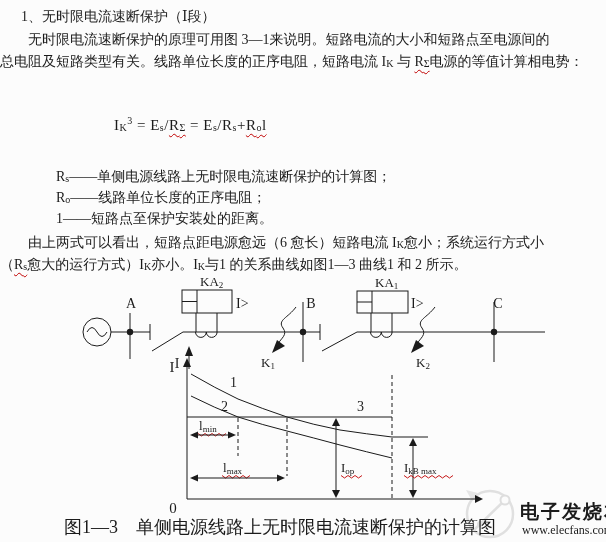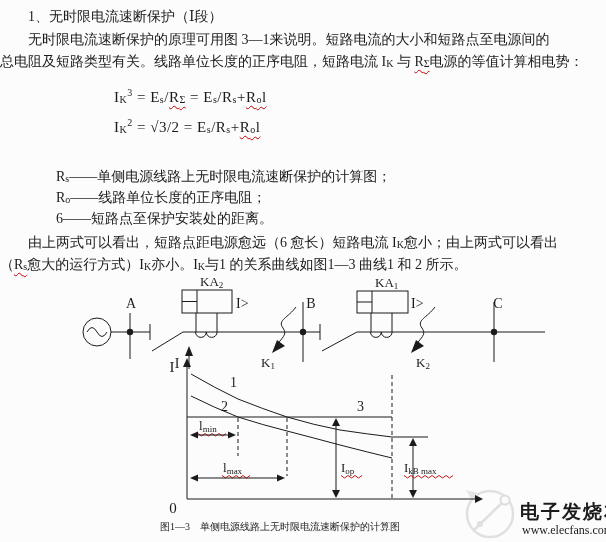--- a/index.html
+++ b/index.html
@@ -1,68 +1,67 @@
 <!DOCTYPE html>
 <html><head>
 <meta charset="utf-8">
 <style>
   html,body{margin:0;padding:0;background:#ffffff;}
   .page{
     position:relative;width:606px;height:542px;background:#fcfcfc;overflow:hidden;
     font-family:"Liberation Serif","DejaVu Serif",serif;color:#1b1b1b;
   }
   .t{position:absolute;font-size:14px;line-height:20px;white-space:nowrap;}
-  .formula{font-size:15px;letter-spacing:0.5px;}
+  .formula{font-size:15px;letter-spacing:0.5px;margin-top:28px;}
   .sub{font-size:10px;vertical-align:-1px;}
   .sup{font-size:10px;vertical-align:6px;}
   .wavy{
     text-decoration-line:underline;text-decoration-style:wavy;
     text-decoration-color:#c00000;text-decoration-thickness:1px;
     text-underline-offset:3px;text-decoration-skip-ink:none;
   }
   svg{position:absolute;left:0;}
   svg text{font-family:"Liberation Serif","DejaVu Serif",serif;fill:#1b1b1b;}
   .f15{font-size:15px}.f14{font-size:14px}.f13{font-size:13px}.f9{font-size:9px}
   .ink{stroke:#1b1b1b;stroke-width:1;fill:none;}
   .inkfill{fill:#1b1b1b;stroke:none;}
   .dash{stroke:#1b1b1b;stroke-width:1;fill:none;stroke-dasharray:4 3;}
   .sq{stroke:#c00000;stroke-width:0.9;fill:none;}
   .wmtext{font-weight:bold;letter-spacing:2px;}
-  .caption{font-size:10px;}
+  .caption{font-size:18px;}
 </style>
 </head>
 <body>
 
 <div class="page">
 
   <svg style="top:480px;left:458px;z-index:0" width="148" height="62" viewBox="0 0 148 62">
     <g>
       <circle cx="32" cy="34" r="23" stroke="#e0e0e0" stroke-width="2.5" fill="none"></circle>
       <line x1="16" y1="50" x2="47" y2="20" stroke="#e0e0e0" stroke-width="2.5"></line>
       <circle cx="47" cy="20" r="4.5" stroke="#dedede" stroke-width="2" fill="#fcfcfc"></circle>
       <circle cx="22" cy="44" r="3" fill="#e0e0e0"></circle>
       <path d="M8 10 l12 3 -7 6 z" fill="#e6e6e6"></path>
     </g>
     <text x="62" y="38" font-size="19" fill="#e2e2e2" class="wmtext">电子发烧友</text>
     <text x="64" y="54" font-size="12" fill="#e5e5e5">www.elecfans.com</text>
   </svg>
 
-  <div class="t" style="left:28px;top:7px;z-index:1">1、无时限电流速断保护（Ⅰ段）</div>
+  <div class="t" style="left:21px;top:7px;z-index:1">1、无时限电流速断保护（Ⅰ段）</div>
 
   <div class="t" style="left:28px;top:30px;z-index:1"><span>无时限电流速断保护的原理可用图 3—1来说明。短路电流的大小和短路点至电源间的</span></div>
   <div class="t" style="left:0px;top:52px;z-index:1"><span>总电阻及短路类型有关。线路单位长度的正序电阻，短路电流 I</span><span class="sub">K</span><span> 与 </span><span class="wavy">R</span><span class="sub wavy">Σ</span><span>电源的等值计算相电势：</span></div>
 
   <div class="t formula" style="left:114px;top:83px;z-index:1"><span>I</span><span class="sub">K</span><span class="sup">3</span><span> = E</span><span class="sub">s</span><span>/</span><span class="wavy">R</span><span class="sub wavy">Σ</span><span> = E</span><span class="sub">s</span><span>/R</span><span class="sub">s</span><span>+</span><span class="wavy">R</span><span class="sub wavy">o</span><span class="wavy">l</span></div>
-  <div class="t formula" style="left:114px;top:113px;z-index:1"><span>I</span><span class="sub">K</span><span class="sup">2</span><span> = √3/2 = E</span><span class="sub">s</span><span>/R</span><span class="sub">s</span><span>+</span><span class="wavy">R</span><span class="sub wavy">o</span><span class="wavy">l</span></div>
 
   <div class="t" style="left:56px;top:167px;z-index:1"><span>R</span><span class="sub">s</span><span>——单侧电源线路上无时限电流速断保护的计算图；</span></div>
   <div class="t" style="left:56px;top:188px;z-index:1"><span>R</span><span class="sub">o</span><span>——线路单位长度的正序电阻；</span></div>
-  <div class="t" style="left:56px;top:209px;z-index:1"><span>6——短路点至保护安装处的距离。</span></div>
+  <div class="t" style="left:56px;top:209px;z-index:1"><span>1——短路点至保护安装处的距离。</span></div>
 
-  <div class="t" style="left:28px;top:233px;z-index:1"><span>由上两式可以看出，短路点距电源愈远（6 愈长）短路电流 I</span><span class="sub">K</span><span>愈小；由上两式可以看出</span></div>
+  <div class="t" style="left:28px;top:233px;z-index:1"><span>由上两式可以看出，短路点距电源愈远（6 愈长）短路电流 I</span><span class="sub">K</span><span>愈小；系统运行方式小</span></div>
   <div class="t" style="left:0px;top:255px;z-index:1"><span>（</span><span class="wavy">R</span><span class="sub wavy">s</span><span>愈大的运行方式）I</span><span class="sub">K</span><span>亦小。I</span><span class="sub">K</span><span>与1 的关系曲线如图1—3 曲线1 和 2 所示。</span></div>
 
   <svg style="top:275px;z-index:1" width="606" height="240" viewBox="0 0 606 240">
 
     <g>
       <g>
         <circle cx="97" cy="57" r="14" class="ink"></circle>
         <path d="M87 57 q5 -9 10 0 q5 9 10 0" class="ink"></path>
       </g>
 

